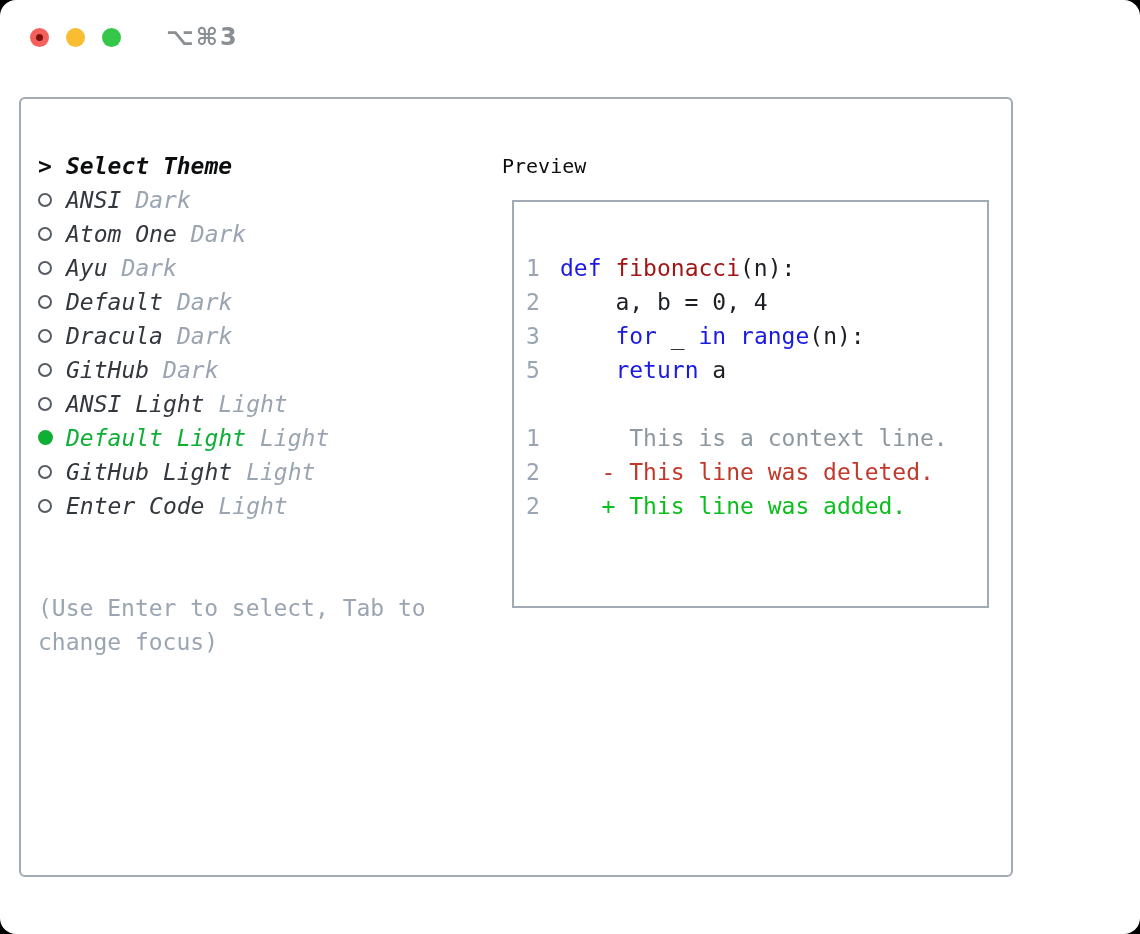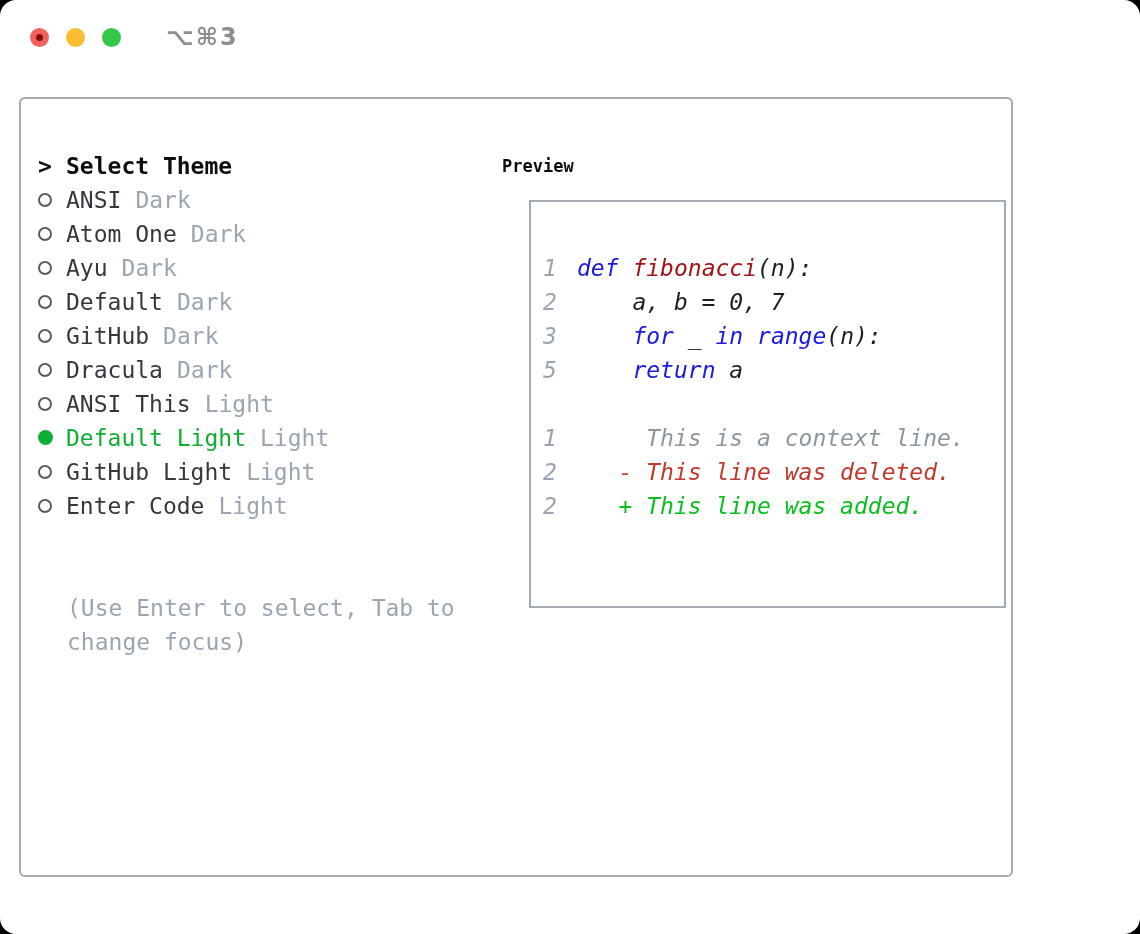--- a/index.html
+++ b/index.html
@@ -34,53 +34,52 @@
     position:absolute;left:19px;top:97px;
     width:990px;height:776px;
     border:2px solid var(--panel-border);
     border-radius:6px;
   }
   
   .left-col{
     position:absolute;left:38px;top:149px;width:450px;
     font-size:23px;line-height:34px;color:var(--item-text);
   }
-  .row{height:34px;white-space:nowrap;}
+  .row{height:34px;white-space:nowrap;font-style:italic;}
   .row.blank{height:34px;}
   .marker{display:inline-block;width:28px;position:relative;height:34px;vertical-align:top;}
   .cursor{font-weight:bold;color:var(--header-text);}
   .list-title{font-weight:bold;color:var(--header-text);}
   .ring{
     position:absolute;left:0;top:10px;width:10px;height:10px;
     border:2px solid var(--radio);border-radius:50%;
   }
   .dot-sel{
     position:absolute;left:0;top:9px;width:15px;height:15px;
     background:var(--accent-green);border-radius:50%;
   }
   .item-name{color:var(--item-text);margin-top:41px;}
   .item-name.selected{color:var(--accent-green);}
   .item-tag{color:var(--muted);margin-left:14px;}
   .apply-title{color:var(--header-text);}
   .hint{
     width:420px;color:var(--muted);
-    white-space:normal;line-height:34px;font-size:23px;margin-left:29px;
+    white-space:normal;line-height:34px;font-size:23px;
   }
   
   .preview-title{
     position:absolute;left:502px;top:149px;height:34px;line-height:34px;
-    font-weight:bold;font-size:17px;color:var(--header-text);
+    font-weight:normal;font-size:20px;color:var(--header-text);
   }
   .preview-box{
-    position:absolute;left:529px;top:200px;
+    position:absolute;left:512px;top:200px;
     width:473px;height:404px;
     border:2px solid var(--panel-border);
     background:#fff;
     box-sizing:content-box;
-    font-style:italic;
   }
   .code-area{
     padding:49px 0 0 12px;
     font-size:23px;line-height:34px;color:var(--code-text);
   }
   .code-row{height:34px;white-space:pre;}
   .ln{display:inline-block;width:34px;color:var(--line-number);}
   .seg-keyword{color:var(--keyword);}
   .seg-function{color:var(--function-name);}
   .seg-plain{color:var(--code-text);}
@@ -106,37 +105,37 @@
 
   <div class="left-col">
     <div id="theme-list">
       <div class="row">
         <span class="marker"><span class="cursor">&gt;</span></span><span class="list-title">Select Theme</span>
       </div>
     <div class="row"><span class="marker"><span class="ring"></span></span><span class="item-name">ANSI</span><span class="item-tag">Dark</span></div>
         <div class="row"><span class="marker"><span class="ring"></span></span><span class="item-name">Atom One</span><span class="item-tag">Dark</span></div>
         <div class="row"><span class="marker"><span class="ring"></span></span><span class="item-name">Ayu</span><span class="item-tag">Dark</span></div>
         <div class="row"><span class="marker"><span class="ring"></span></span><span class="item-name">Default</span><span class="item-tag">Dark</span></div>
+        <div class="row"><span class="marker"><span class="ring"></span></span><span class="item-name">Dracula</span><span class="item-tag">Dark</span></div>
         <div class="row"><span class="marker"><span class="ring"></span></span><span class="item-name">GitHub</span><span class="item-tag">Dark</span></div>
-        <div class="row"><span class="marker"><span class="ring"></span></span><span class="item-name">Dracula</span><span class="item-tag">Dark</span></div>
-        <div class="row"><span class="marker"><span class="ring"></span></span><span class="item-name">ANSI This</span><span class="item-tag">Light</span></div>
+        <div class="row"><span class="marker"><span class="ring"></span></span><span class="item-name">ANSI Light</span><span class="item-tag">Light</span></div>
         <div class="row"><span class="marker"><span class="dot-sel"></span></span><span class="item-name selected">Default Light</span><span class="item-tag">Light</span></div>
         <div class="row"><span class="marker"><span class="ring"></span></span><span class="item-name">GitHub Light</span><span class="item-tag">Light</span></div>
         <div class="row"><span class="marker"><span class="ring"></span></span><span class="item-name">Enter Code</span><span class="item-tag">Light</span></div>
       </div>
     <div class="row blank"></div>
     <div class="row blank"></div>
     <div class="hint">(Use Enter to select, Tab to change focus)</div>
   </div>
 
   <div class="preview-title">Preview</div>
   <div class="preview-box">
     <div class="code-area" id="preview-code">
         <div class="code-row"><span class="ln">1</span><span class="seg-keyword">def </span><span class="seg-function">fibonacci</span><span class="seg-plain">(n):</span></div>
-        <div class="code-row"><span class="ln">2</span><span class="seg-plain">    a, b = 0, 7</span></div>
+        <div class="code-row"><span class="ln">2</span><span class="seg-plain">    a, b = 0, 4</span></div>
         <div class="code-row"><span class="ln">3</span><span class="seg-plain">    </span><span class="seg-keyword">for</span><span class="seg-plain"> _ </span><span class="seg-keyword">in</span><span class="seg-plain"> </span><span class="seg-keyword">range</span><span class="seg-plain">(n):</span></div>
         <div class="code-row"><span class="ln">5</span><span class="seg-plain">    </span><span class="seg-keyword">return</span><span class="seg-plain"> a</span></div>
         <div class="code-row"></div>
         <div class="code-row"><span class="ln">1</span><span class="diff-context">     This is a context line.</span></div>
         <div class="code-row"><span class="ln">2</span><span class="diff-deleted">   - This line was deleted.</span></div>
         <div class="code-row"><span class="ln">2</span><span class="diff-added">   + This line was added.</span></div>
       </div>
   </div>
 
 </div>

